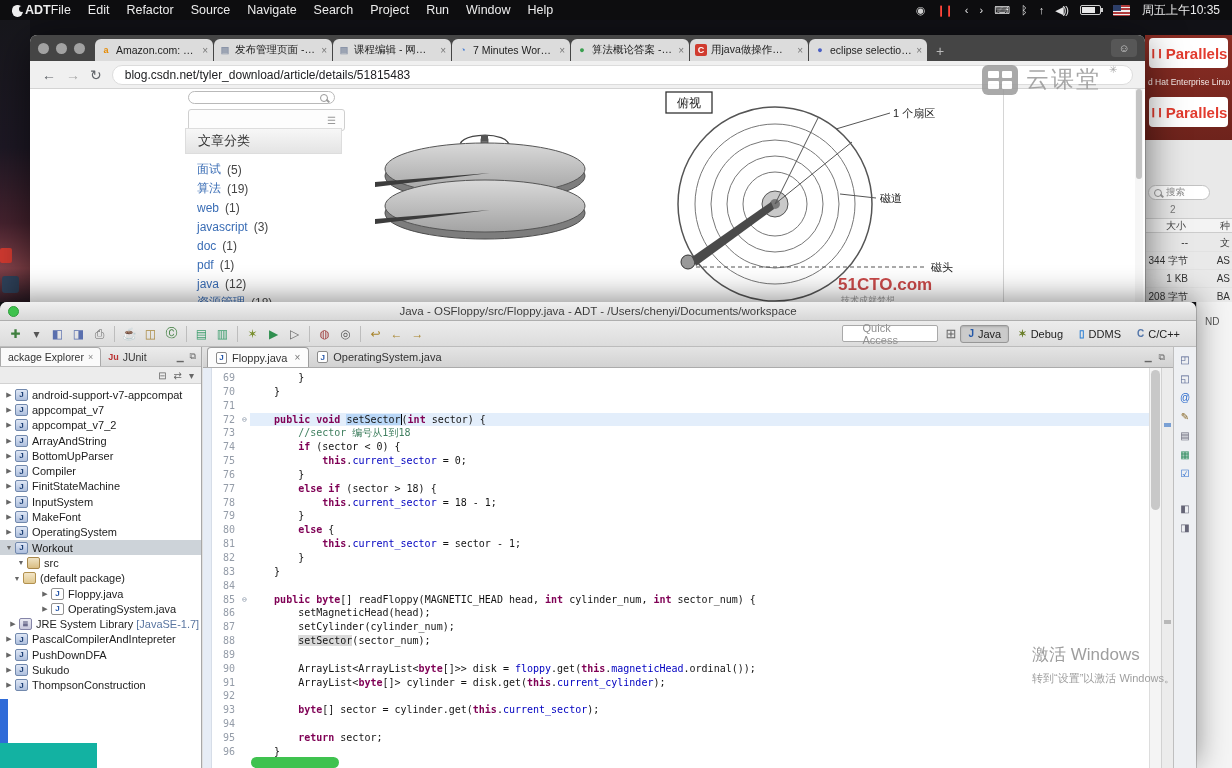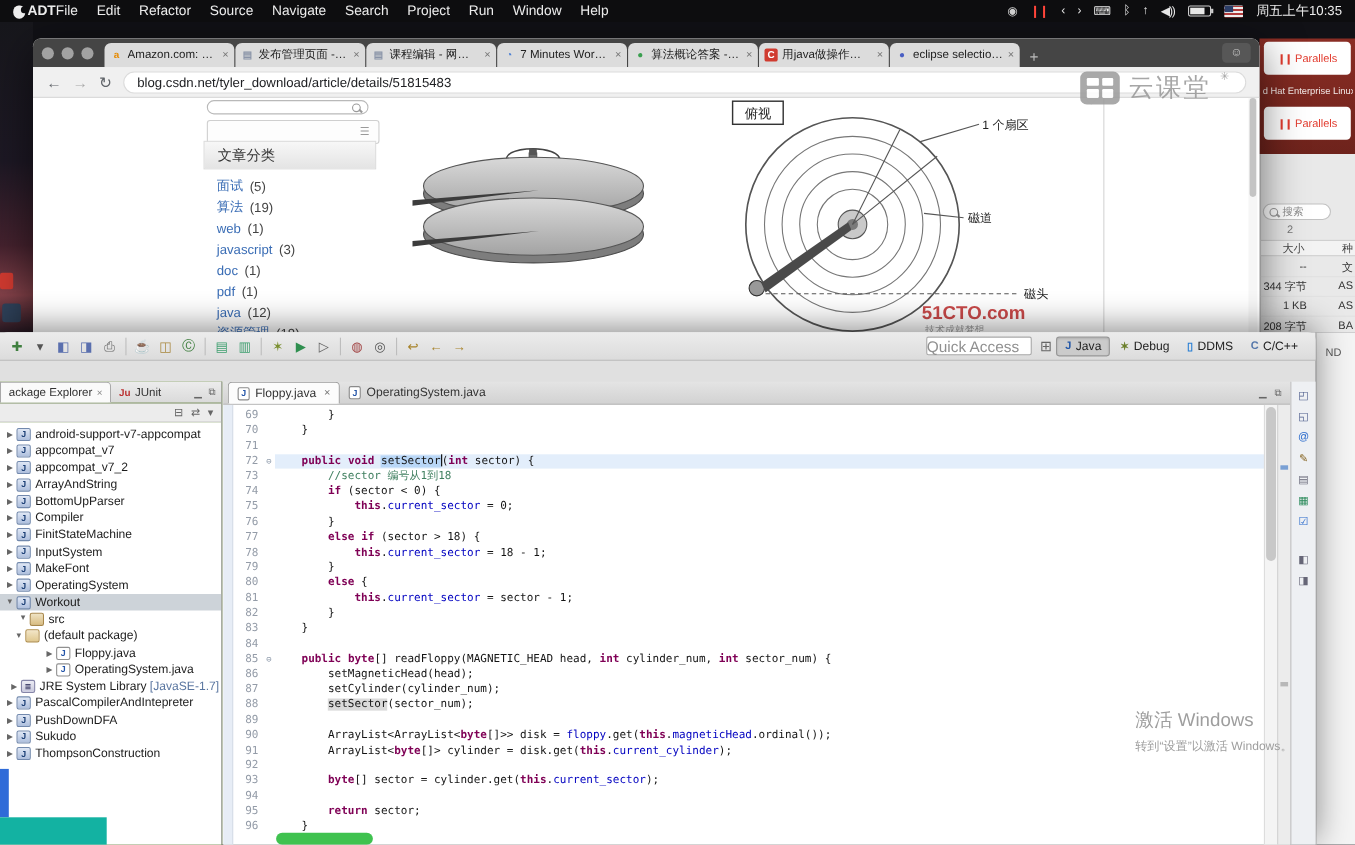--- a/index.html
+++ b/index.html
@@ -59,21 +59,21 @@
   .cat-count{color:#444}
   #pg-divider{position:absolute;left:973px;top:0;width:1px;height:216px;background:#d5d5d5}
   #pg-scroll{position:absolute;right:2px;top:0;width:8px;height:216px;background:#f6f6f6}
   #pg-scroll .thumb{position:absolute;left:1px;right:1px;top:0;height:90px;background:#c4c4c4;border-radius:4px}
   #diagram{position:absolute;left:340px;top:0;width:632px;height:216px}
 
   
   #vm-top{position:absolute;left:1145px;top:35px;width:87px;height:105px;background:linear-gradient(#8a2d24,#6e231c);z-index:2}
   .pcard{position:absolute;left:4px;width:79px;height:30px;background:#fff;border-radius:4px;display:flex;align-items:center;justify-content:center;gap:3px}
   .pbars{color:#e23b2e;font-weight:bold;font-size:9px;letter-spacing:-1px}
-  .pname{color:#e23b2e;font-size:10px;font-weight:normal}
+  .pname{color:#e23b2e;font-size:15px;font-weight:bold}
   .vmname{position:absolute;left:3px;top:42px;width:82px;color:#f3e9e7;font-size:8.5px;white-space:nowrap;overflow:hidden}
   #vm-list{position:absolute;left:1145px;top:140px;width:87px;height:162px;background:#e9e9e9;border-left:1px solid #bbb;z-index:2;overflow:hidden}
   .vm-search{position:absolute;left:2px;top:45px;width:62px;height:15px;background:#fff;border:1px solid #c2c2c2;border-radius:8px;display:flex;align-items:center;gap:4px;padding:0 5px;font-size:9.5px;color:#8a8a8a}
   .vm-count{position:absolute;left:24px;top:64px;font-size:10px;color:#777}
   .vm-header{position:absolute;left:0;top:78px;right:0;height:15px;background:#f3f3f3;border-top:1px solid #ccc;border-bottom:1px solid #ccc;font-size:10px;color:#444;display:flex;align-items:center}
   .vm-col-size{margin-left:20px}
   .vm-col-kind{position:absolute;right:2px}
   #finder-rows{position:absolute;left:0;top:94px;right:0}
   .frow{height:18px;display:flex;align-items:center;font-size:10px;color:#333;border-bottom:1px solid #e2e2e2}
   .fsize{width:40px;text-align:right;margin-left:2px}
@@ -95,21 +95,21 @@
 
   
   #eclipse{position:absolute;left:0;top:302px;width:1196px;height:466px;background:#e0e0e0;border-radius:7px 7px 0 0;box-shadow:0 -4px 30px rgba(0,0,0,.45);z-index:10}
   #ec-title{height:19px;background:linear-gradient(#f0f0f0,#d7d7d7);border-bottom:1px solid #aeaeae;border-radius:7px 7px 0 0;position:relative;display:flex;align-items:center;justify-content:center;font-size:11.5px;color:#3c3c3c}
   .tl-green{position:absolute;left:8px;top:4px;width:11px;height:11px;border-radius:50%;background:#3ec24d;border:1px solid #2f9e3c}
   #ec-toolbar{height:26px;background:linear-gradient(#ececec,#dcdcdc);border-bottom:1px solid #bcbcbc;display:flex;align-items:center;padding:0 5px}
   #ec-toolbar-icons{display:flex;align-items:center}
   .tb-ic{width:21px;height:20px;display:flex;align-items:center;justify-content:center;font-size:12px;color:#555;border-radius:3px}
   .tb-sep{width:1px;height:16px;background:#bdbdbd;margin:0 4px}
   .tb-spacer{flex:1}
-  #qa{width:96px;height:17px;background:#fff;border:1px solid #a9a9a9;border-radius:2px;font-size:14px;color:#909090;display:flex;align-items:center;padding:0 0;margin:0 8px}
+  #qa{width:96px;height:17px;background:#fff;border:1px solid #a9a9a9;border-radius:2px;font-size:11px;color:#909090;display:flex;align-items:center;padding:0 20px;margin:0 8px}
   .persp-switch{font-size:13px;color:#666;margin-right:4px}
   #persps{display:flex;align-items:center;gap:2px;margin-right:4px}
   .persp{display:flex;align-items:center;gap:4px;padding:2px 7px;font-size:11px;color:#222;border-radius:3px;white-space:nowrap}
   .persp.active{background:#cbcbcb;border:1px solid #979797;box-shadow:inset 0 1px 2px rgba(0,0,0,.15)}
   .persp-ic{font-weight:bold;font-size:10px}
 
   #ec-left{position:absolute;left:0;top:45px;width:202px;bottom:0;background:#4d7c0f;border-right:1px solid #a8a8a8;display:flex;flex-direction:column}
   #ec-left-tabs{height:20px;background:linear-gradient(#ececec,#dadada);border-bottom:1px solid #bdbdbd;display:flex;align-items:flex-end;padding-left:0}
   .vtab{height:19px;display:flex;align-items:center;gap:4px;padding:0 7px;font-size:10.5px;color:#333}
   .vtab.active{background:#fafafa;border:1px solid #a9a9a9;border-bottom:none;border-radius:0 4px 0 0}
@@ -404,20 +404,24 @@
     </span>
   <span class="cc-text">云课堂</span>
   <span class="cc-star">✳</span>
 </div>
 <div id="activate">
   <div class="t1">激活 Windows</div>
   <div class="t2">转到“设置”以激活 Windows。</div>
 </div>
 
 <div id="eclipse">
+  <div id="ec-title">
+    <span class="tl-green"></span>
+    <span>Java - OSFloppy/src/Floppy.java - ADT - /Users/chenyi/Documents/workspace</span>
+  </div>
   <div id="ec-toolbar">
     <div id="ec-toolbar-icons">
         <span class="tb-ic" style="color: rgb(63, 127, 63);">✚</span>
         <span class="tb-ic" style="color: rgb(85, 85, 85);">▾</span>
         <span class="tb-ic" style="color: rgb(90, 111, 174);">◧</span>
         <span class="tb-ic" style="color: rgb(90, 111, 174);">◨</span>
         <span class="tb-ic" style="color: rgb(102, 102, 102);">⎙</span>
         <span class="tb-sep"></span>
         <span class="tb-ic" style="color: rgb(122, 82, 48);">☕</span>
         <span class="tb-ic" style="color: rgb(169, 136, 63);">◫</span>

